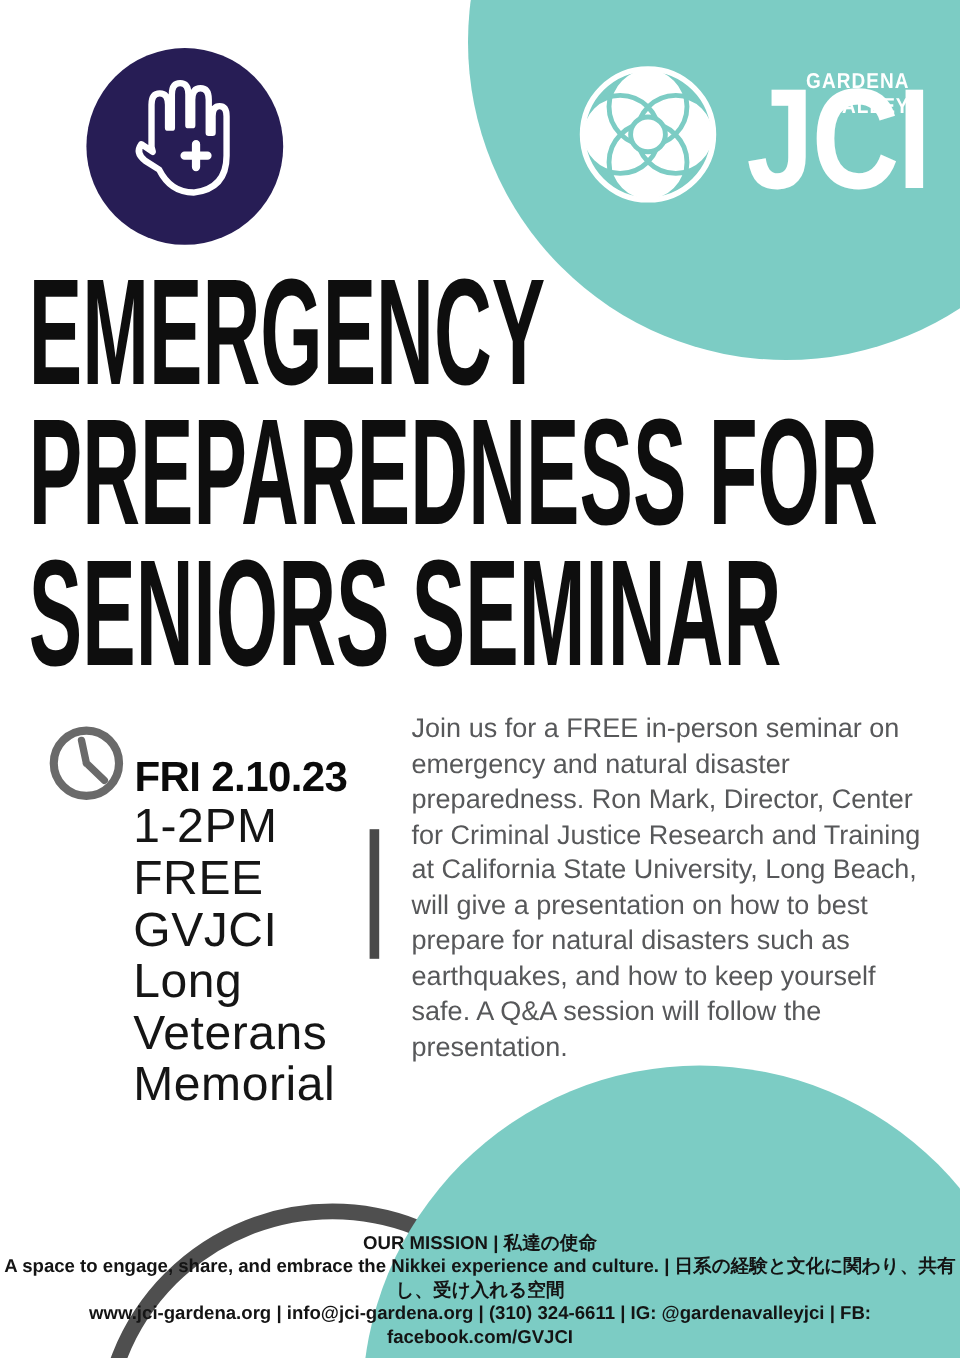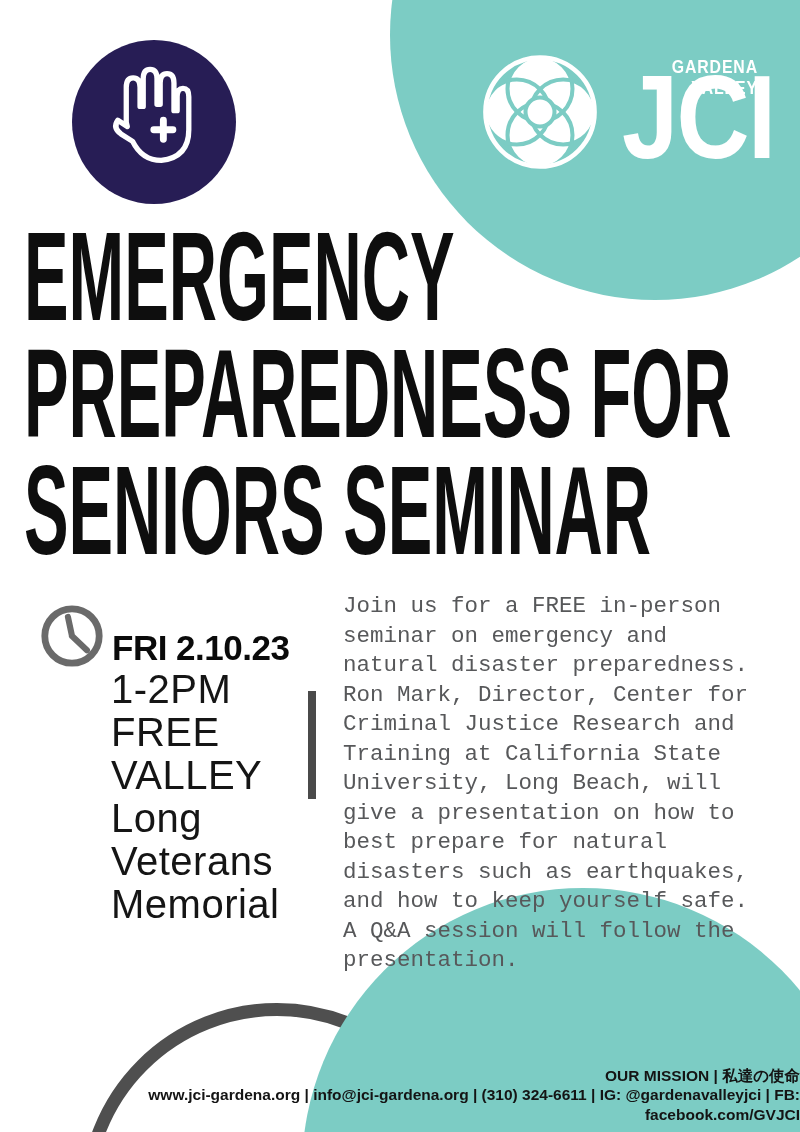--- a/index.html
+++ b/index.html
@@ -32,24 +32,24 @@
               font-size:126px; font-weight:bold; line-height:117px; color:#0e0e0e;
               transform:scaleX(0.53); transform-origin:0 0; }
 
   
   .clock-icon { left:38px; top:602px; width:68px; height:68px; z-index:2; }
   .event-date { left:112px; top:628px; font-size:35px; font-weight:bold; color:#0a0a0a; letter-spacing:-0.5px; z-index:2; }
   .event-details { left:111px; top:668px; font-size:40px; line-height:43px; color:#151515; letter-spacing:0.5px; z-index:2; }
 
   
   .quote-bar { left:308px; top:691px; width:8px; height:108px; background:#4a4a4a; z-index:2; }
-  .description { left:343px; top:592px; width:430px; font-size:22.5px; line-height:29.5px; color:#57585a; z-index:2;font-family:Liberation Mono, monospace; }
+  .description { left:343px; top:592px; width:430px; font-size:22.5px; line-height:29.5px; color:#57585a; z-index:2; }
 
   
-  .footer { left:0; bottom:8px; width:800px; text-align:right; z-index:3; color:#141414; font-weight:bold; }
+  .footer { left:0; bottom:8px; width:800px; text-align:center; z-index:3; color:#141414; font-weight:bold; }
   .footer-line { font-size:15.5px; line-height:19.4px; }
 </style>
 </head>
 <body>
 
 <div class="abs gray-arc"></div>
 <div class="abs teal-circle-top"></div>
 <div class="abs teal-circle-bottom"></div>
 <div class="abs navy-circle"></div>
 
@@ -87,25 +87,26 @@
 </div>
 
 <svg class="abs clock-icon" viewBox="0 0 100 100">
   <circle cx="50" cy="50" r="40" fill="none" stroke="#6a6a6a" stroke-width="10"></circle>
   <path d="M 50 50 L 44 22 M 50 50 L 72 71" fill="none" stroke="#6a6a6a" stroke-width="9" stroke-linecap="round"></path>
 </svg>
 <div class="abs event-date">FRI 2.10.23</div>
 <div class="abs event-details">
   <div>1-2PM</div>
   <div>FREE</div>
-  <div>VALLEY</div>
+  <div>GVJCI</div>
   <div>Long</div>
   <div>Veterans</div>
   <div>Memorial</div>
 </div>
 
 <div class="abs quote-bar"></div>
 <div class="abs description">Join us for a FREE in-person seminar on emergency and natural disaster preparedness. Ron Mark, Director, Center for Criminal Justice Research and Training at California State University, Long Beach, will give a presentation on how to best prepare for natural disasters such as earthquakes, and how to keep yourself safe. A Q&amp;A session will follow the presentation.</div>
 
 <div class="abs footer">
   <div class="footer-line">OUR MISSION | 私達の使命</div>
+  <div class="footer-line">A space to engage, share, and embrace the Nikkei experience and culture. | 日系の経験と文化に関わり、共有し、受け入れる空間</div>
   <div class="footer-line">www.jci-gardena.org | info@jci-gardena.org | (310) 324-6611 | IG: @gardenavalleyjci | FB: facebook.com/GVJCI</div>
 </div>
 
 </body></html>

